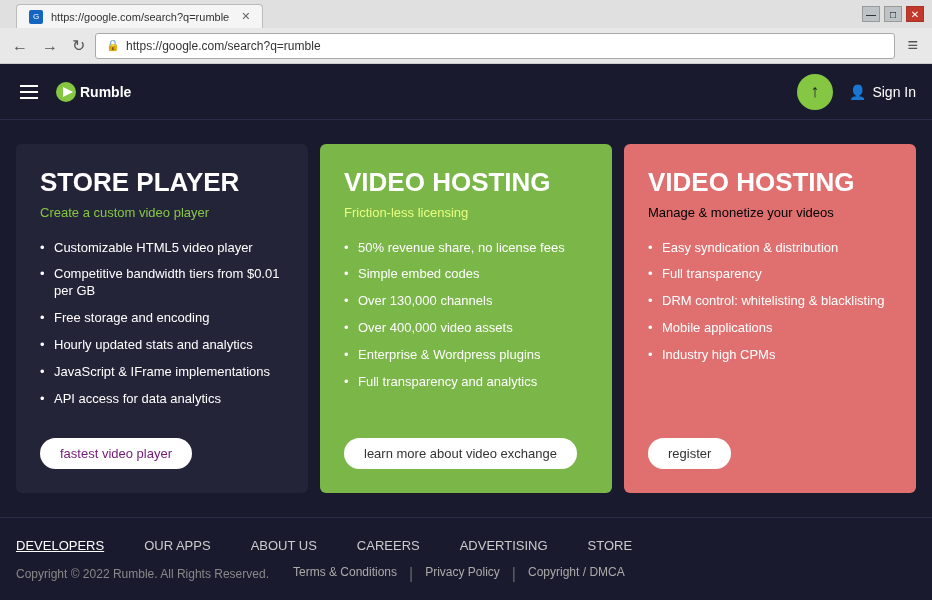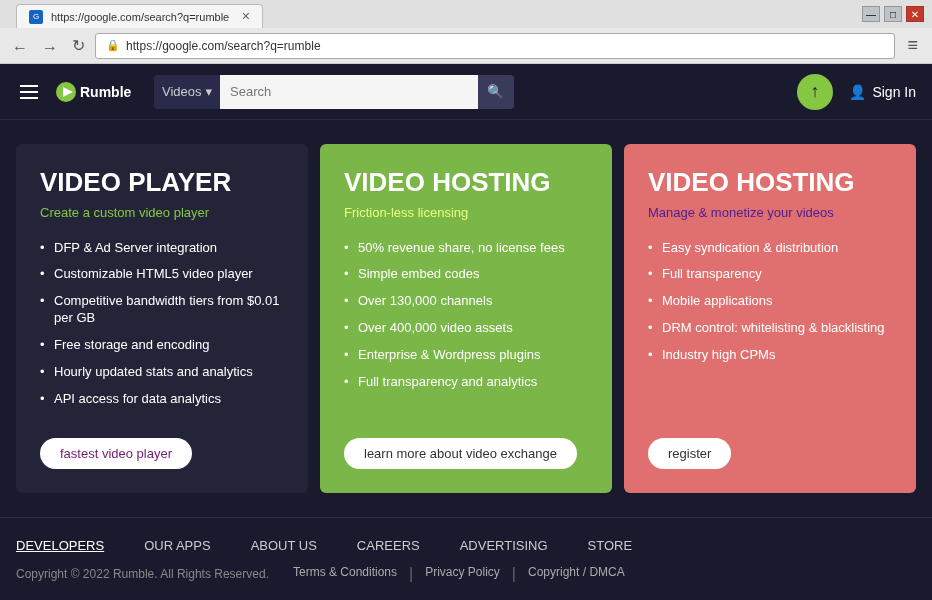--- a/index.html
+++ b/index.html
@@ -43,21 +43,21 @@
     
     .card { border-radius: 6px; padding: 24px; display: flex; flex-direction: column; }
     .card-dark { background: #242438; }
     .card-green { background: #7ab648; }
     .card-red { background: #e07070; }
 
     .card-title { font-size: 26px; font-weight: bold; color: #fff; margin-bottom: 8px; line-height: 1.1; }
     .card-subtitle { font-size: 13px; margin-bottom: 20px; }
     .card-dark .card-subtitle { color: #85c742; }
     .card-green .card-subtitle { color: #e8ff80; }
-    .card-red .card-subtitle { color: #4c1d95; }
+    .card-red .card-subtitle { color: #000000; }
 
     .card-features { list-style: none; padding: 0; margin-bottom: 20px; flex: 1; }
     .card-features li { font-size: 13px; color: #fff; margin-bottom: 10px; padding-left: 14px; position: relative; line-height: 1.3; }
     .card-features li::before { content: '•'; position: absolute; left: 0; }
 
     .card-btn { display: inline-block; background: #fff; color: #333; border: none; border-radius: 20px; padding: 8px 20px; font-size: 13px; cursor: pointer; text-align: center; margin-top: auto; align-self: flex-start; }
     .card-dark .card-btn { background: #fff; color: #701a75; }
     .card-green .card-btn { background: #fff; color: #333; }
     .card-red .card-btn { background: #fff; color: #333; }
 
@@ -111,53 +111,43 @@
       <span></span>
       <span></span>
     </button>
     <div class="logo-img">
       <svg viewBox="0 0 80 24" xmlns="http://www.w3.org/2000/svg">
         <circle cx="12" cy="12" r="10" fill="#85c742"></circle>
         <polygon points="9,7 19,12 9,17" fill="white"></polygon>
         <text x="26" y="17" font-size="14" font-weight="bold" fill="white" font-family="Arial">Rumble</text>
       </svg>
     </div>
-    <div class="search-container">
-      <div class="search-dropdown">
-        <span>Videos</span>
-        <span>▾</span>
-      </div>
-      <input class="search-input" type="text" placeholder="Search" style="">
-      <button class="search-btn">
-        <span>🔍</span>
-      </button>
-    </div>
     <div class="header-right">
       <button class="upload-btn">
         <span>↑</span>
       </button>
       <div class="sign-in">
         <span>👤</span>
         <span>Sign In</span>
       </div>
     </div>
   </div>
 
   <div class="main-content">
     <div class="cards-grid">
 
       <div class="card card-dark">
-        <div class="card-title">VIDEO PLAYER</div>
+        <div class="card-title">STORE PLAYER</div>
         <div class="card-subtitle">Create a custom video player</div>
         <ul class="card-features">
-          <li>DFP &amp; Ad Server integration</li>
           <li>Customizable HTML5 video player</li>
           <li>Competitive bandwidth tiers from $0.01 per GB</li>
           <li>Free storage and encoding</li>
           <li>Hourly updated stats and analytics</li>
+          <li>JavaScript &amp; IFrame implementations</li>
           <li>API access for data analytics</li>
         </ul>
         <button class="card-btn">fastest video player</button>
       </div>
 
       <div class="card card-green">
         <div class="card-title">VIDEO HOSTING</div>
         <div class="card-subtitle">Friction-less licensing</div>
         <ul class="card-features">
           <li>50% revenue share, no license fees</li>
@@ -169,22 +159,22 @@
         </ul>
         <button class="card-btn">learn more about video exchange</button>
       </div>
 
       <div class="card card-red">
         <div class="card-title">VIDEO HOSTING</div>
         <div class="card-subtitle">Manage &amp; monetize your videos</div>
         <ul class="card-features">
           <li>Easy syndication &amp; distribution</li>
           <li>Full transparency</li>
+          <li>DRM control: whitelisting &amp; blacklisting</li>
           <li>Mobile applications</li>
-          <li>DRM control: whitelisting &amp; blacklisting</li>
           <li>Industry high CPMs</li>
         </ul>
         <button class="card-btn">register</button>
       </div>
     </div>
   </div>
 
   <div class="site-footer">
     <div class="footer-nav">
       <a href="#" class="active">DEVELOPERS</a>

